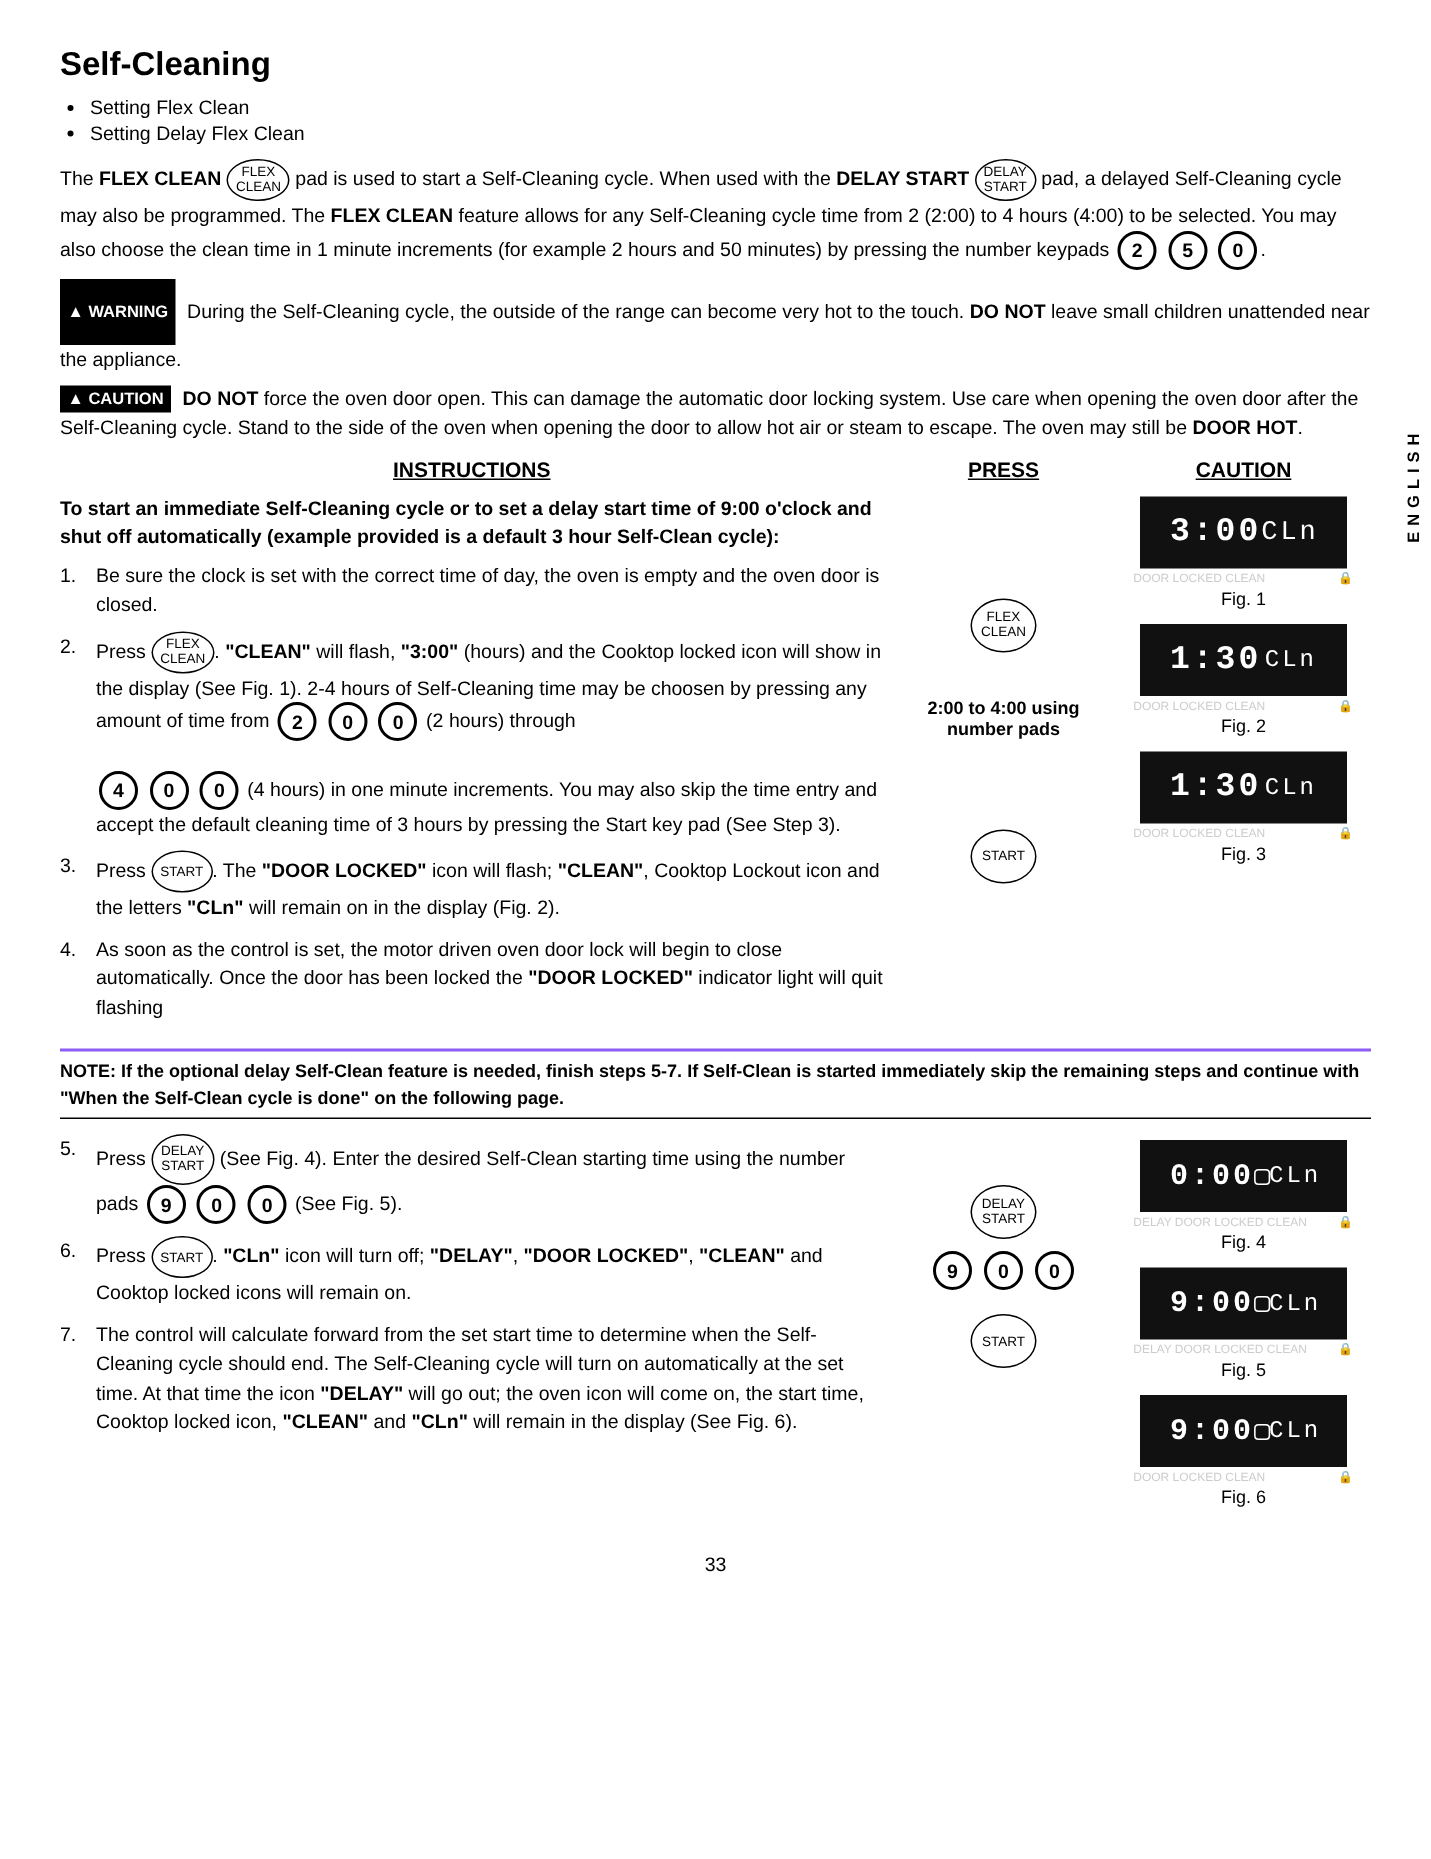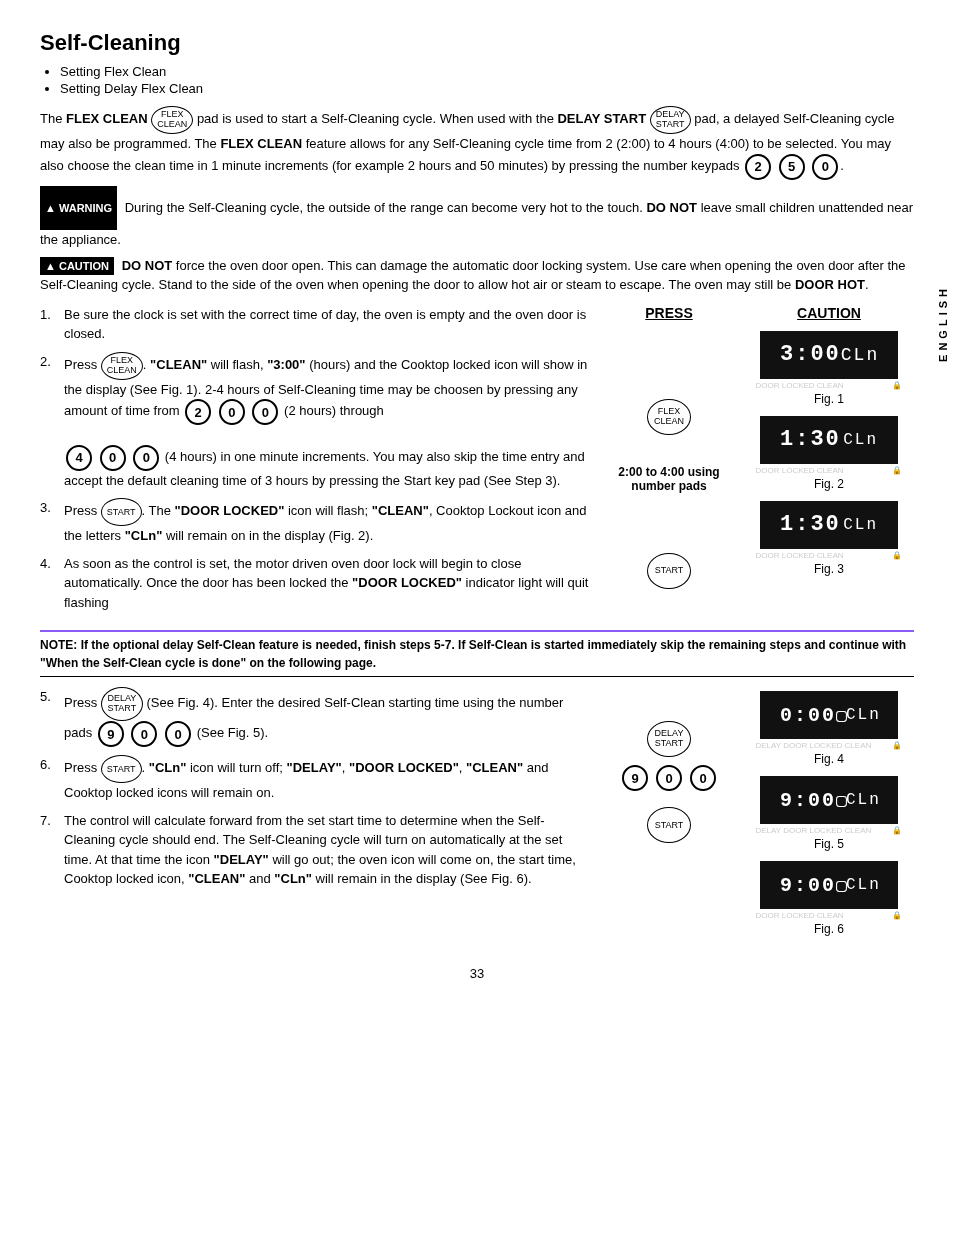--- a/index.html
+++ b/index.html
@@ -114,21 +114,23 @@
 </p>
 
 <p class="caution-para">
   <span class="caution-box">▲ CAUTION</span>
   <strong>DO NOT</strong> force the oven door open. This can damage the automatic door locking system. Use care when opening the oven door after the Self-Cleaning cycle. Stand to the side of the oven when opening the door to allow hot air or steam to escape. The oven may still be <strong>DOOR HOT</strong>.
 </p>
 
 <div class="three-col">
 
   <div class="instructions-col">
-
+    <div class="col-header">INSTRUCTIONS</div>
+
+    <p class="bold-intro">To start an immediate Self-Cleaning cycle or to set a delay start time of 9:00 o'clock and shut off automatically (example provided is a default 3 hour Self-Clean cycle):</p>
 
     <ol class="step-list">
       <li class="step-item">
         <span class="step-num">1.</span>
         <span>Be sure the clock is set with the correct time of day, the oven is empty and the oven door is closed.</span>
       </li>
       <li class="step-item">
         <span class="step-num">2.</span>
         <span>
           Press <span class="pad-oval" style="font-size:9px;line-height:1.1;">FLEX<br>CLEAN</span>. <strong>"CLEAN"</strong> will flash, <strong>"3:00"</strong> (hours) and the Cooktop locked icon will show in the display (See Fig. 1). 2-4 hours of Self-Cleaning time may be choosen by pressing any amount of time from

